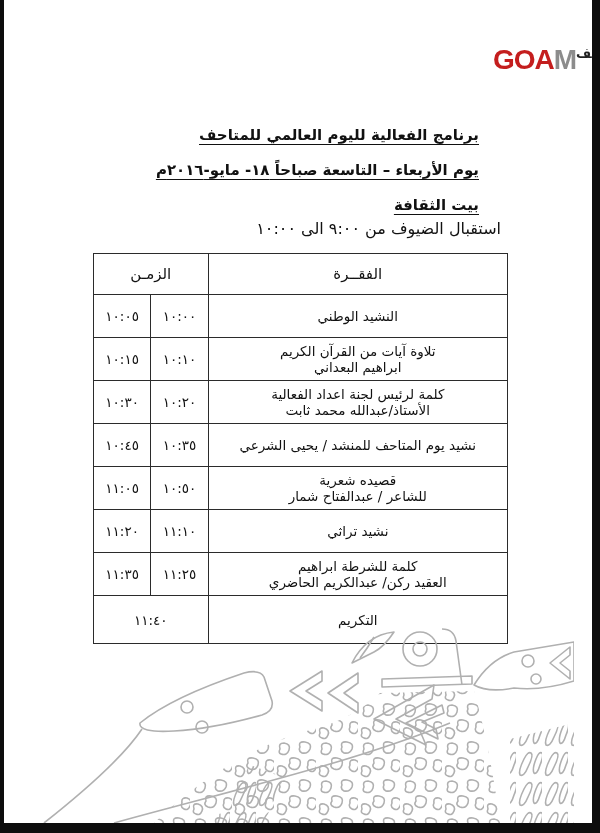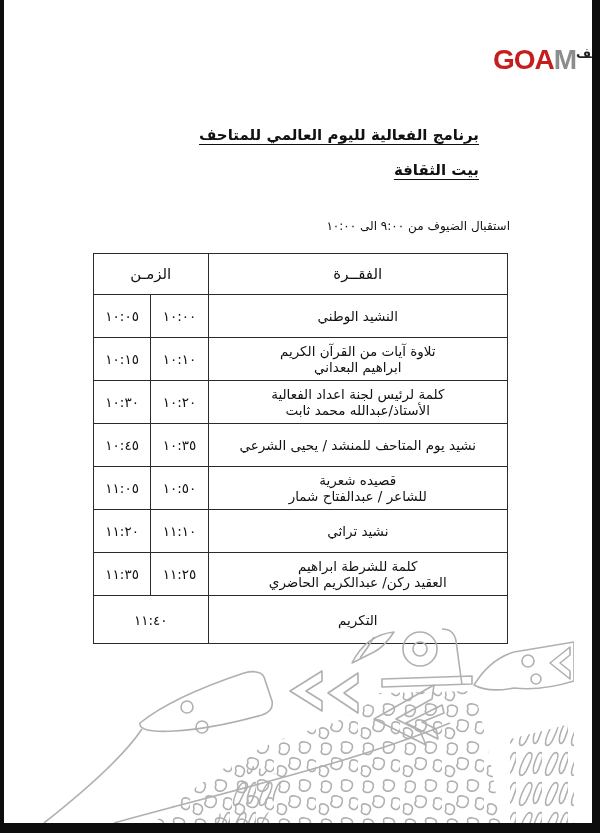--- a/index.html
+++ b/index.html
@@ -36,22 +36,22 @@
   .doc-header{
     position:absolute;top:90px;left:105px;width:370px;
     text-align:right;direction:rtl;color:#111;margin-top:36px;
   }
   .doc-header .h-line{
     font-size:15px;font-weight:bold;margin-bottom:17px;
     text-decoration:underline;text-underline-offset:4px;white-space:nowrap;
   }
   
   .intro{
-    position:absolute;top:219px;right:82px;direction:rtl;
-    font-size:12px;color:#111;white-space:nowrap;
+    position:absolute;top:219px;right:91px;direction:rtl;
+    font-size:16px;color:#111;white-space:nowrap;
   }
   
   .schedule{
     position:absolute;top:253px;left:89px;width:415px;
     border-collapse:collapse;direction:rtl;color:#111;
     table-layout:fixed;
   }
   .schedule th,.schedule td{
     border:1.4px solid #2b2b2b;text-align:center;vertical-align:middle;
     padding:2px 4px;overflow:hidden;
@@ -81,20 +81,21 @@
       <path d="M28 18 Q38 12 50 18" fill="none" stroke="#b3ab97" stroke-width="2"></path>
       <path d="M30 36 Q38 42 48 36" fill="none" stroke="#c4bca8" stroke-width="2"></path>
     </svg>
     <div class="brand"><span class="red">GOA</span><span class="gray">M</span></div>
     <div class="ar-name">الهيئة العامة للآثار والمتاحف</div>
     <div class="en-name">General Organization for Antiquities and Museums</div>
   </div>
 
   <div class="doc-header">
     <div class="h-line">برنامج الفعالية لليوم العالمي للمتاحف</div>
+    <div class="h-line">يوم الأربعاء – التاسعة صباحاً ١٨- مايو-٢٠١٦م</div>
     <div class="h-line">بيت الثقافة</div>
   </div>
 
   <div class="intro">استقبال الضيوف من ٩:٠٠ الى ١٠:٠٠</div>
 
   <table class="schedule" dir="rtl">
     <colgroup>
       <col class="col-item">
         <col class="col-t">
         <col class="col-t">

